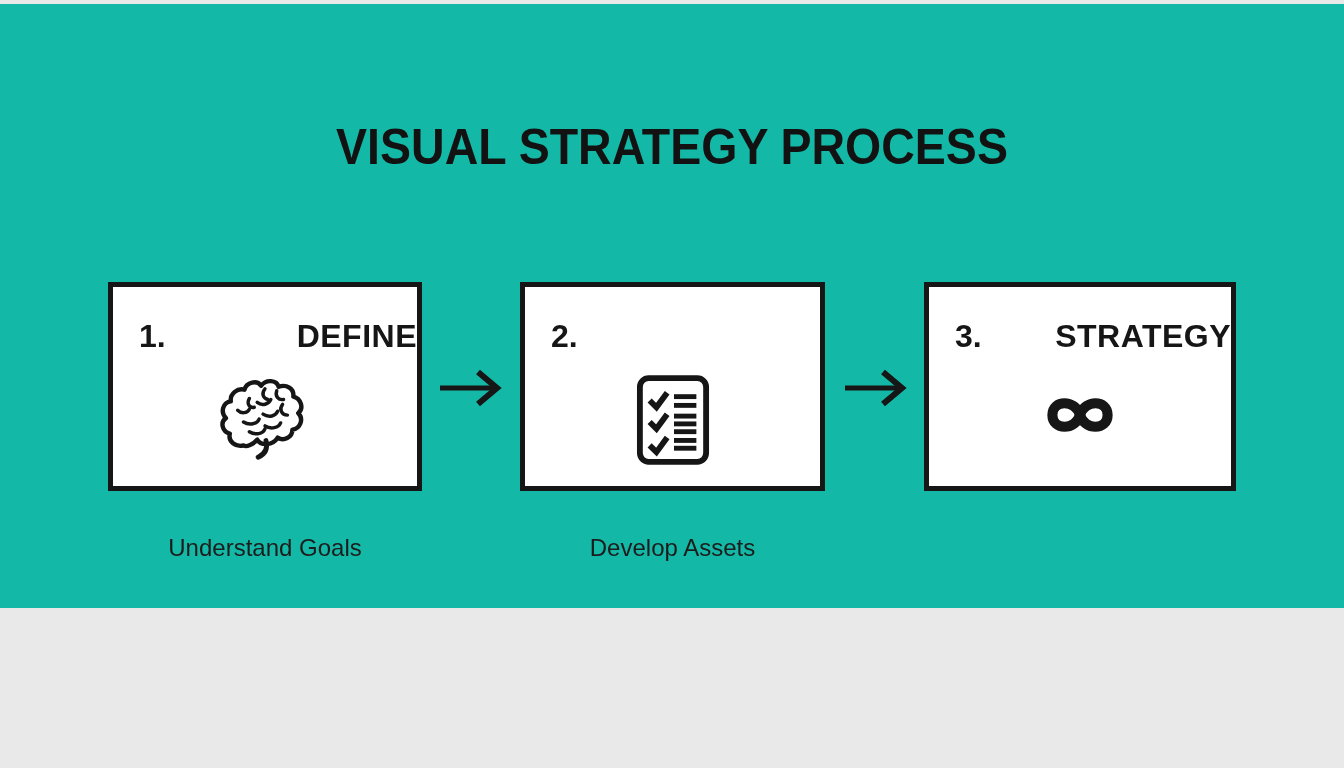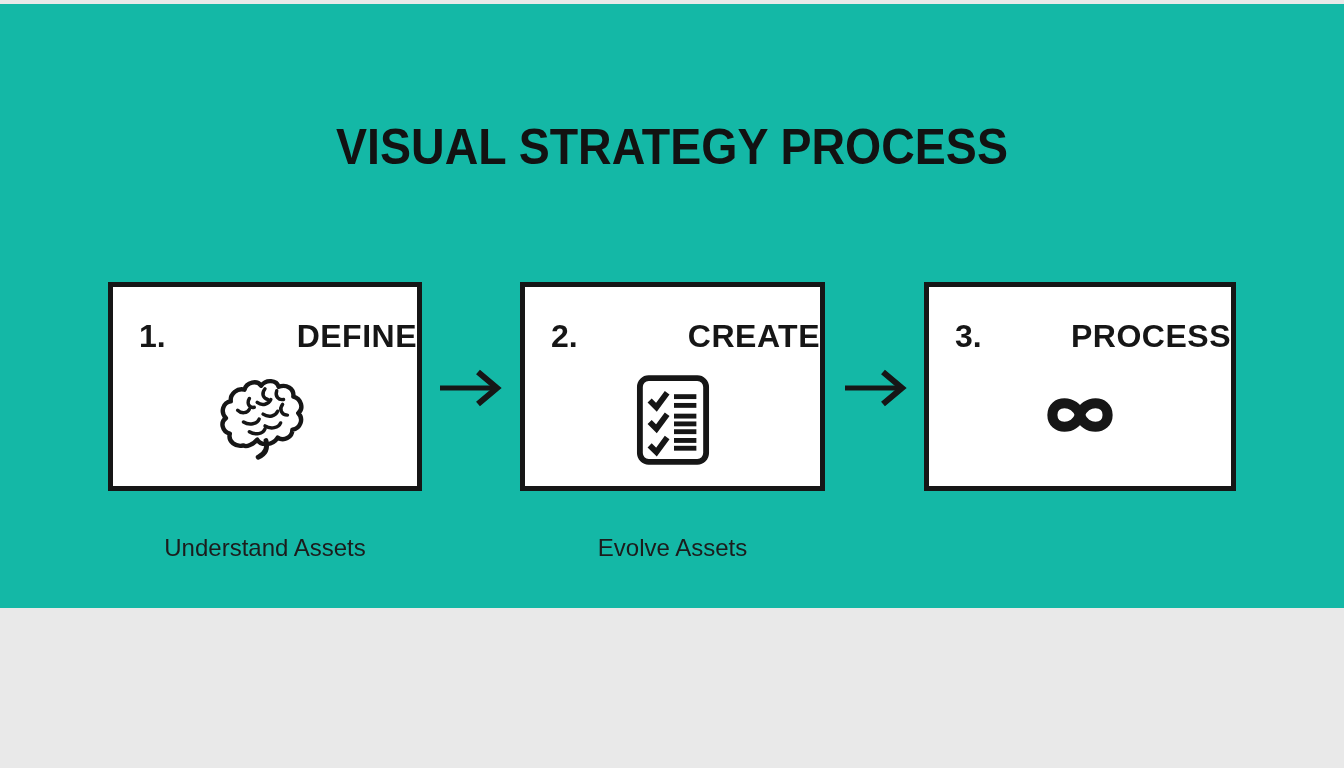--- a/index.html
+++ b/index.html
@@ -107,21 +107,20 @@
 
   <span class="arrow arrow-1">
     <svg width="66" height="44" viewBox="0 0 66 44" fill="none" xmlns="http://www.w3.org/2000/svg">
       <line x1="2" y1="22" x2="56" y2="22" stroke="#161616" stroke-width="5"></line>
       <polyline points="40,6 59,22 40,38" stroke="#161616" stroke-width="6" fill="none"></polyline>
     </svg>
   </span>
 
   <div class="box box-create">
     <span class="step-num">2.</span>
-    <span class="step-label">CREATE</span>
     <span class="step-icon icon-checklist">
       <svg width="74" height="92" viewBox="0 0 76 94" fill="none" xmlns="http://www.w3.org/2000/svg">
         <rect x="4" y="4" width="68" height="86" rx="9" stroke="#161616" stroke-width="6" fill="#ffffff"></rect>
         <polyline points="14,27 21,34 32,19" stroke="#161616" stroke-width="6" fill="none"></polyline>
         <line x1="39" y1="23" x2="62" y2="23" stroke="#161616" stroke-width="5"></line>
         <line x1="39" y1="32" x2="62" y2="32" stroke="#161616" stroke-width="5"></line>
         <polyline points="14,49 21,56 32,41" stroke="#161616" stroke-width="6" fill="none"></polyline>
         <line x1="39" y1="43" x2="62" y2="43" stroke="#161616" stroke-width="5"></line>
         <line x1="39" y1="51" x2="62" y2="51" stroke="#161616" stroke-width="5"></line>
         <line x1="39" y1="59" x2="62" y2="59" stroke="#161616" stroke-width="5"></line>
@@ -134,24 +133,24 @@
 
   <span class="arrow arrow-2">
     <svg width="66" height="44" viewBox="0 0 66 44" fill="none" xmlns="http://www.w3.org/2000/svg">
       <line x1="2" y1="22" x2="56" y2="22" stroke="#161616" stroke-width="5"></line>
       <polyline points="40,6 59,22 40,38" stroke="#161616" stroke-width="6" fill="none"></polyline>
     </svg>
   </span>
 
   <div class="box box-maintain">
     <span class="step-num">3.</span>
-    <span class="step-label">PROCESS</span>
+    <span class="step-label">STRATEGY</span>
     <span class="step-icon icon-infinity">
       <svg width="92" height="50" viewBox="0 0 100 54" fill="none" xmlns="http://www.w3.org/2000/svg">
         <path d="M20,27 C20,10 45,10 50,27 C55,44 80,44 80,27 C80,10 55,10 50,27 C45,44 20,44 20,27 Z" stroke="#161616" stroke-width="11" fill="none"></path>
       </svg>
     </span>
   </div>
 
-  <div class="caption caption-1">Understand Assets</div>
-  <div class="caption caption-2">Evolve Assets</div>
+  <div class="caption caption-1">Understand Goals</div>
+  <div class="caption caption-2">Develop Assets</div>
 
 </div>
 
 </body></html>

